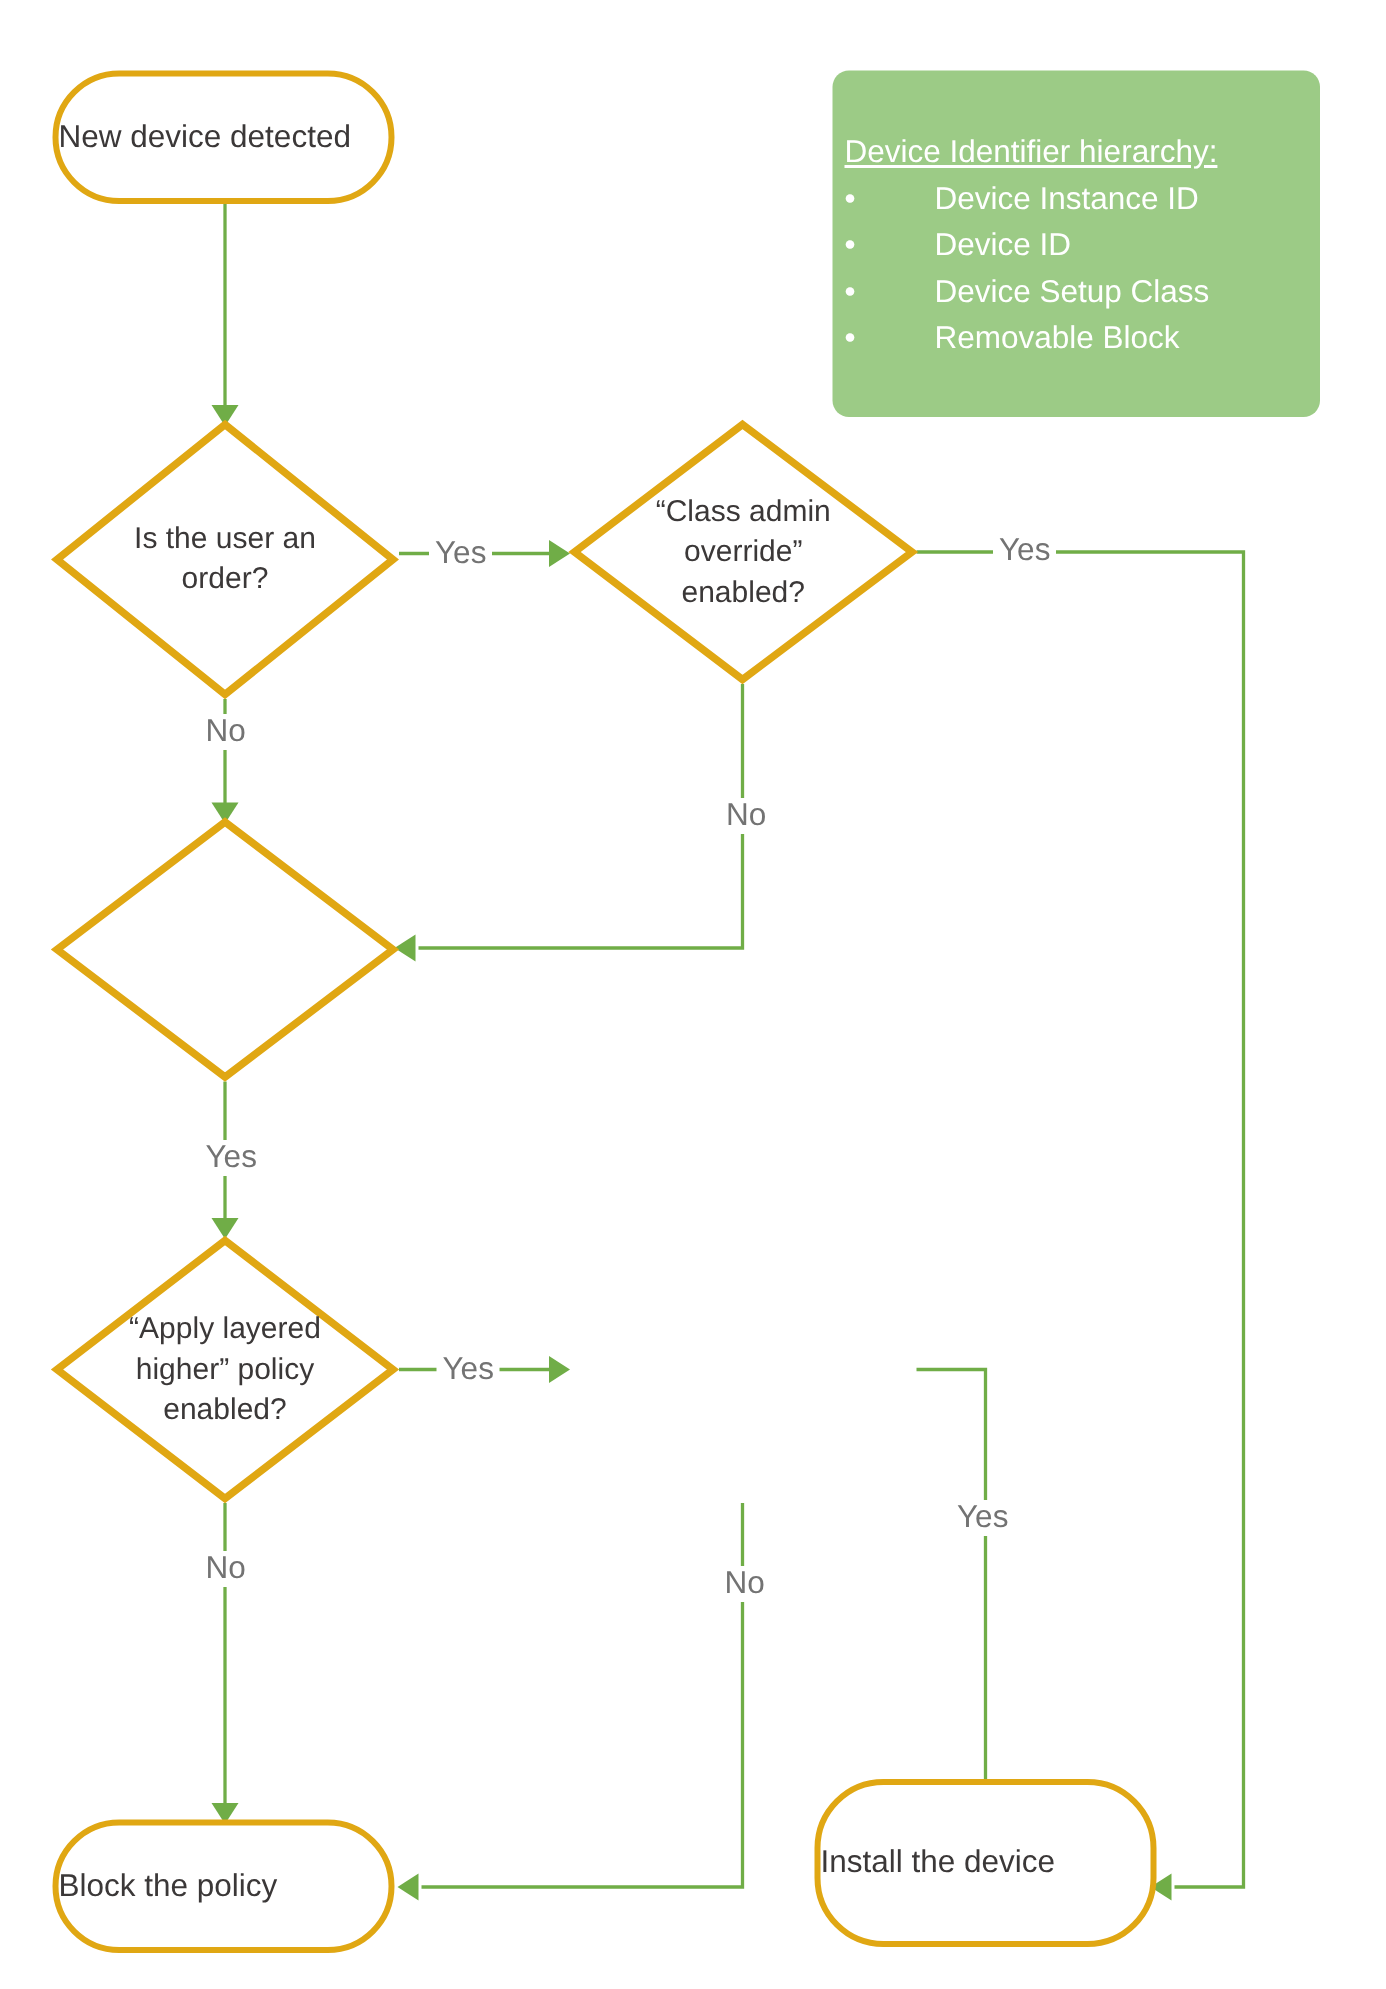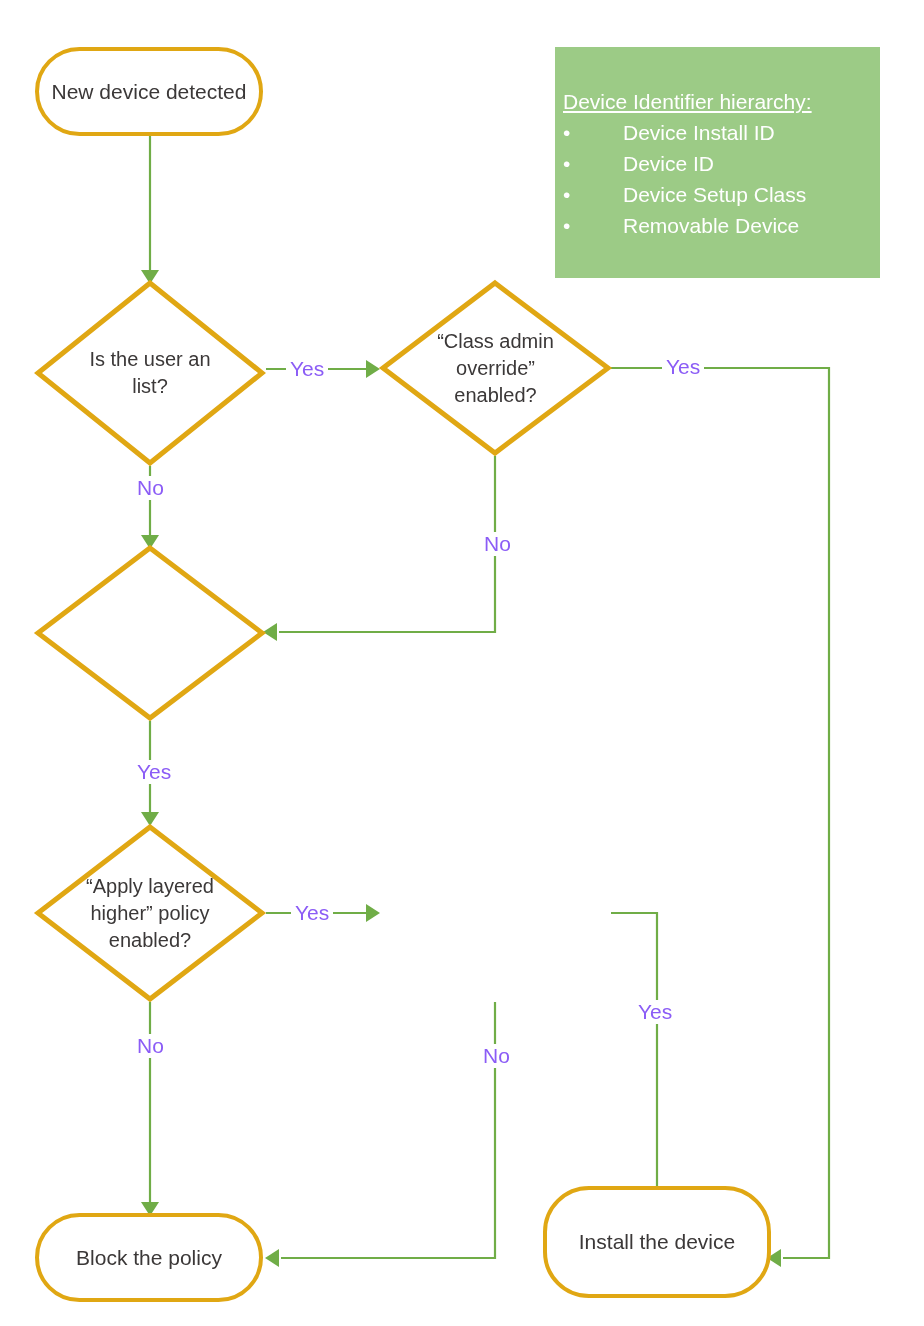--- a/index.html
+++ b/index.html
@@ -27,21 +27,21 @@
 
   
   .term {
     position: absolute;
     box-sizing: border-box;
     border: 4px solid #E0A713;
     border-radius: 46px;
     background: #ffffff;
     display: flex;
     align-items: center;
-    justify-content: center;
+    justify-content: flex-start;
     color: #3B3838;
     font-size: 21px;
     line-height: 26px;
     text-align: center;
     z-index: 3;
   }
 
   
   .decision {
     position: absolute;
@@ -65,40 +65,41 @@
     text-align: center;
     color: #3B3838;
     font-size: 20px;
     line-height: 27px;
     white-space: pre-line;
   }
 
   
   .elabel {
     position: absolute;
-    color: #8b5cf6;
+    color: #737373;
     font-size: 21px;
     line-height: 24px;
     background: #ffffff;
     padding: 0 4px;
     white-space: nowrap;
     z-index: 4;
   }
 
   
   #legend {
     position: absolute;
     left: 555px;
     top: 47px;
     width: 325px;
     height: 231px;
     background: #9CCB86;
     box-sizing: border-box;
     padding: 40px 0 0 0;
     z-index: 3;
+    border-radius: 11px;
   }
   #legend .legend-title {
     color: #ffffff;
     font-size: 21px;
     line-height: 30px;
     text-decoration: underline;
     margin-left: 8px;
   }
   #legend ul {
     list-style: none;
@@ -172,21 +173,21 @@
 
   <div class="term" style="left:35px; top:47px; width:228px; height:89px;">
     <span>New device detected</span>
   </div>
 
   <div class="decision" style="left:35px; top:280px; width:230px; height:186px;">
     <svg width="230" height="186" viewBox="0 0 230 186">
       <polygon points="115,3 227,93 115,183 3,93" fill="#FFFFFF" stroke="#E0A713" stroke-width="5"></polygon>
     </svg>
     <div class="dlabel">Is the user an
-list?</div>
+order?</div>
   </div>
 
   <div class="decision" style="left:380px; top:280px; width:231px; height:176px;">
     <svg width="231" height="176" viewBox="0 0 231 176">
       <polygon points="115,3 228,88 115,173 3,88" fill="#FFFFFF" stroke="#E0A713" stroke-width="5"></polygon>
     </svg>
     <div class="dlabel">“Class admin
 override”
 enabled?</div>
   </div>
@@ -231,30 +232,30 @@
 
   <div class="elabel" style="left:634px; top:1000px;">Yes</div>
 
   <div class="elabel" style="left:479px; top:1044px;">No</div>
 
   <div id="legend">
     <div class="legend-title">Device Identifier hierarchy:</div>
     <ul>
       <li>
         <span class="bul">•</span>
-        <span>Device Install ID</span>
+        <span>Device Instance ID</span>
       </li>
       <li>
         <span class="bul">•</span>
         <span>Device ID</span>
       </li>
       <li>
         <span class="bul">•</span>
         <span>Device Setup Class</span>
       </li>
       <li>
         <span class="bul">•</span>
-        <span>Removable Device</span>
+        <span>Removable Block</span>
       </li>
     </ul>
   </div>
 
 </div>
 
 </body></html>

